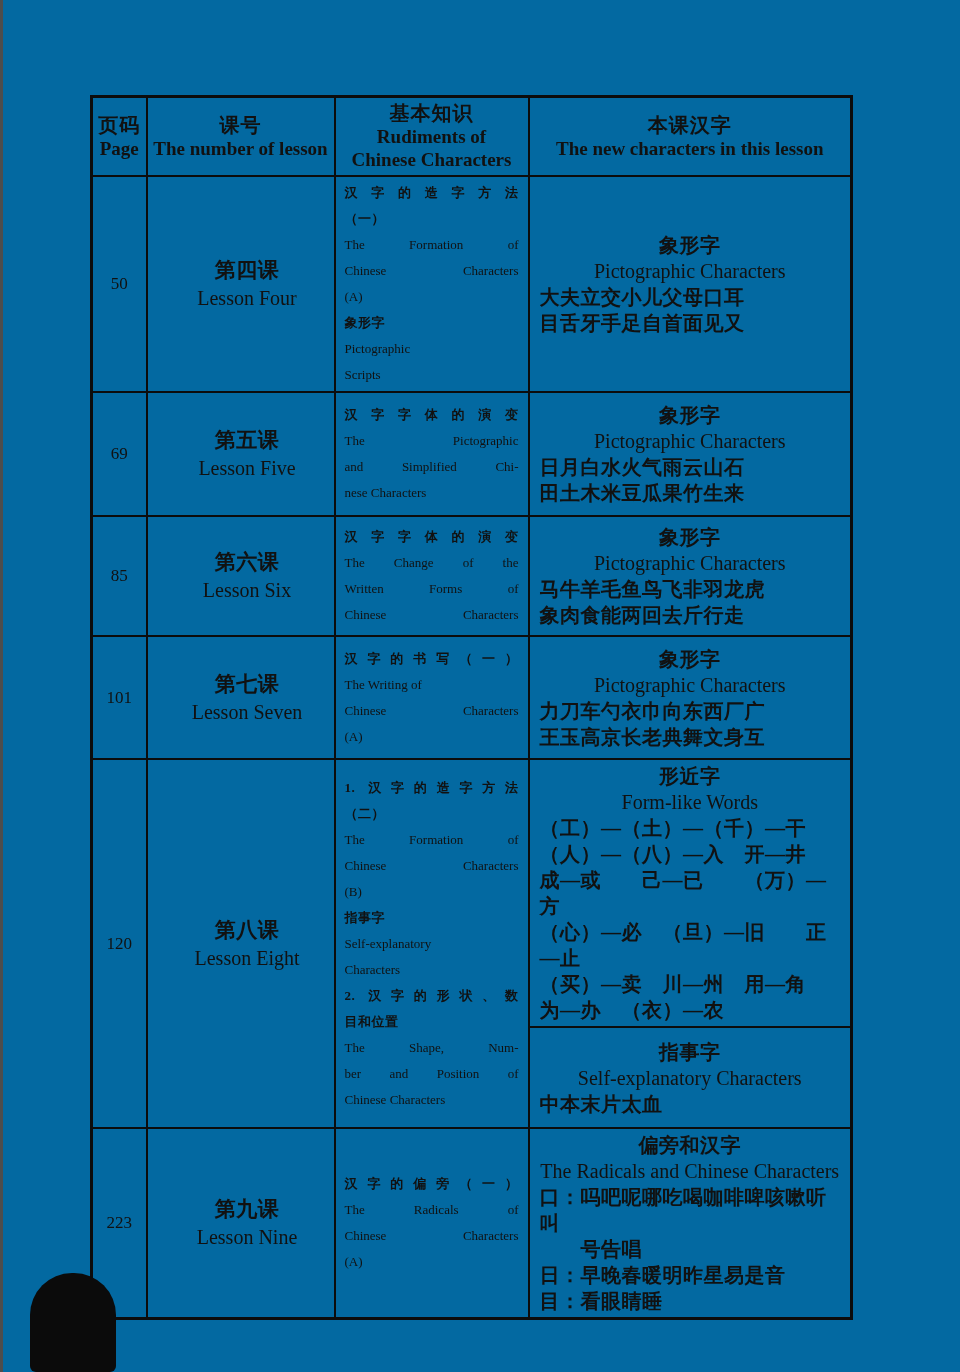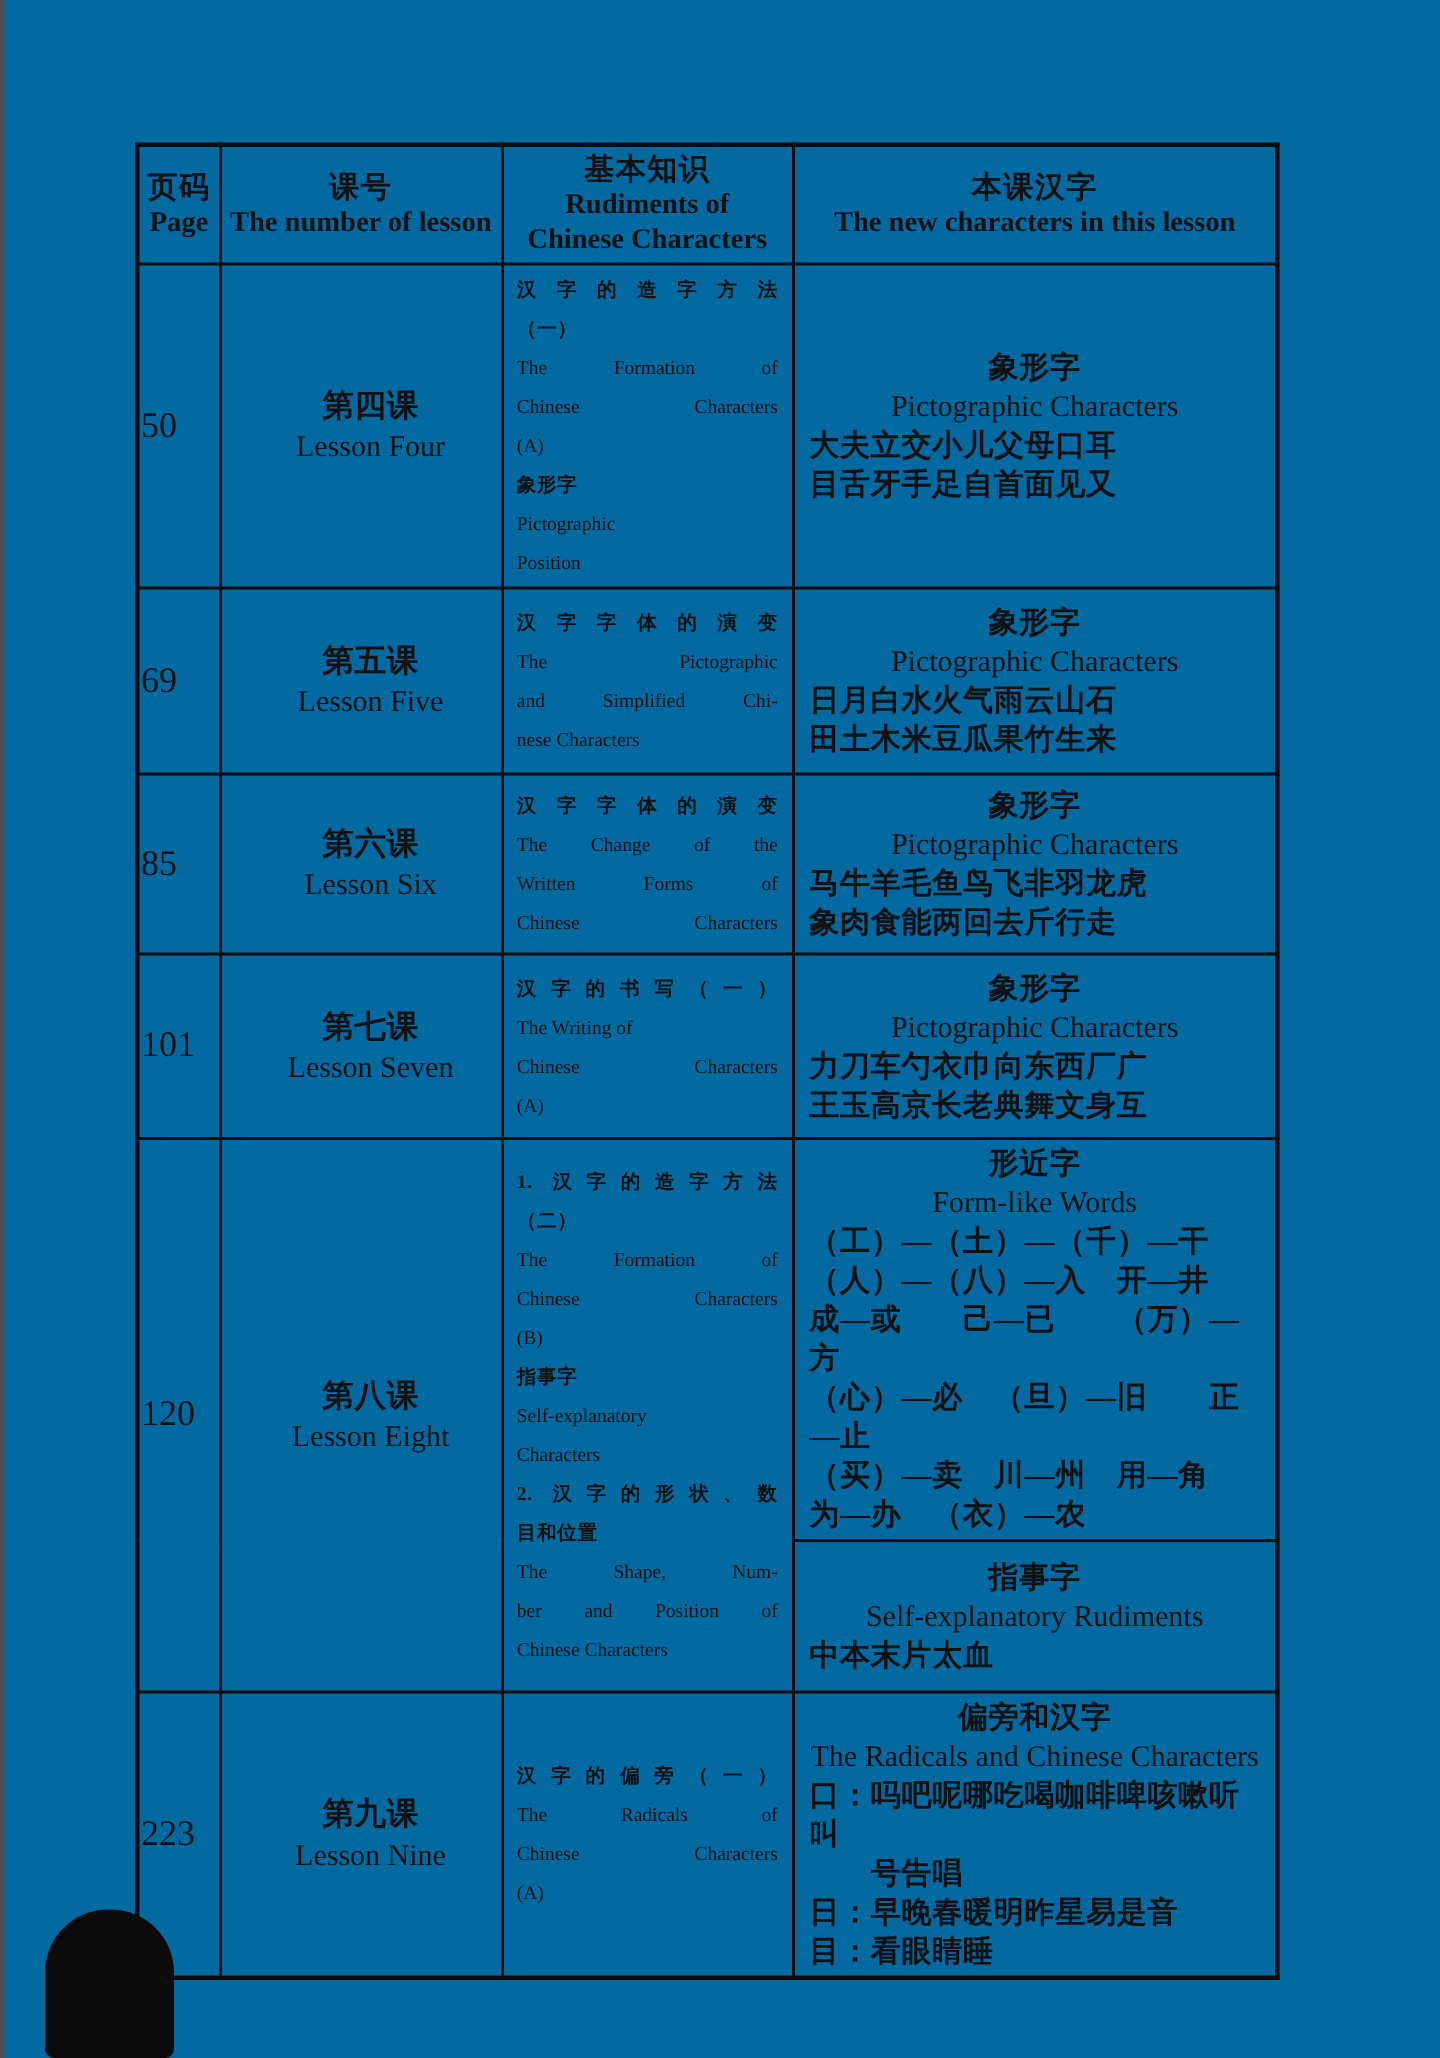--- a/index.html
+++ b/index.html
@@ -35,21 +35,21 @@
   thead th{
     font-weight:bold;
     text-align:center;
     font-size:19px;
     line-height:23px;
     padding:4px 2px;
     height:68px;
   }
   thead .cnh{font-size:20px;letter-spacing:1px;}
   
-  td.c-page{font-size:24px;}
+  td.c-page{text-align:center;font-size:17px;}
   td.c-lesson{padding-left:14px;font-size:20px;line-height:28px;text-align:center;}
   td.c-lesson .cn{font-weight:bold;font-size:21px;}
   td.c-rud{padding:3px 9px;font-size:13px;line-height:26px;}
   td.c-chars{padding:3px 10px;font-size:20px;line-height:26px;}
   .line{min-height:1em;}
   .cjk{font-weight:bold;letter-spacing:0.5px;}
   .j{text-align:justify;text-align-last:justify;}
   .ctr{text-align:center;}
   .thumb-tab{
     position:absolute;
@@ -101,21 +101,21 @@
             <div class="line">Lesson Four</div>
           </td>
           <td class="c-rud" rowspan="1">
             <div class="line cjk j">汉字的造字方法</div>
             <div class="line cjk">（一）</div>
             <div class="line j">The Formation of</div>
             <div class="line j">Chinese Characters</div>
             <div class="line">(A)</div>
             <div class="line cjk">象形字</div>
             <div class="line">Pictographic</div>
-            <div class="line">Position</div>
+            <div class="line">Scripts</div>
           </td>
           <td class="c-chars">
             <div class="line cjk ctr">象形字</div>
             <div class="line ctr">Pictographic Characters</div>
             <div class="line cjk">大夫立交小儿父母口耳</div>
             <div class="line cjk">目舌牙手足自首面见又</div>
           </td>
         </tr>
         <tr style="height: 124px;">
           <td class="c-page" rowspan="1">69</td>
@@ -202,21 +202,21 @@
             <div class="line cjk">（人）—（八）—入　开—井</div>
             <div class="line cjk">成—或　　己—已　　（万）—方</div>
             <div class="line cjk">（心）—必　（旦）—旧　　正—止</div>
             <div class="line cjk">（买）—卖　川—州　用—角</div>
             <div class="line cjk">为—办　（衣）—农</div>
           </td>
         </tr>
         <tr style="height: 101px;">
           <td class="c-chars">
             <div class="line cjk ctr">指事字</div>
-            <div class="line ctr">Self-explanatory Rudiments</div>
+            <div class="line ctr">Self-explanatory Characters</div>
             <div class="line cjk">中本末片太血</div>
           </td>
         </tr>
         <tr style="height: 159px;">
           <td class="c-page" rowspan="1">223</td>
           <td class="c-lesson" rowspan="1">
             <div class="line cn cjk">第九课</div>
             <div class="line">Lesson Nine</div>
           </td>
           <td class="c-rud" rowspan="1">

